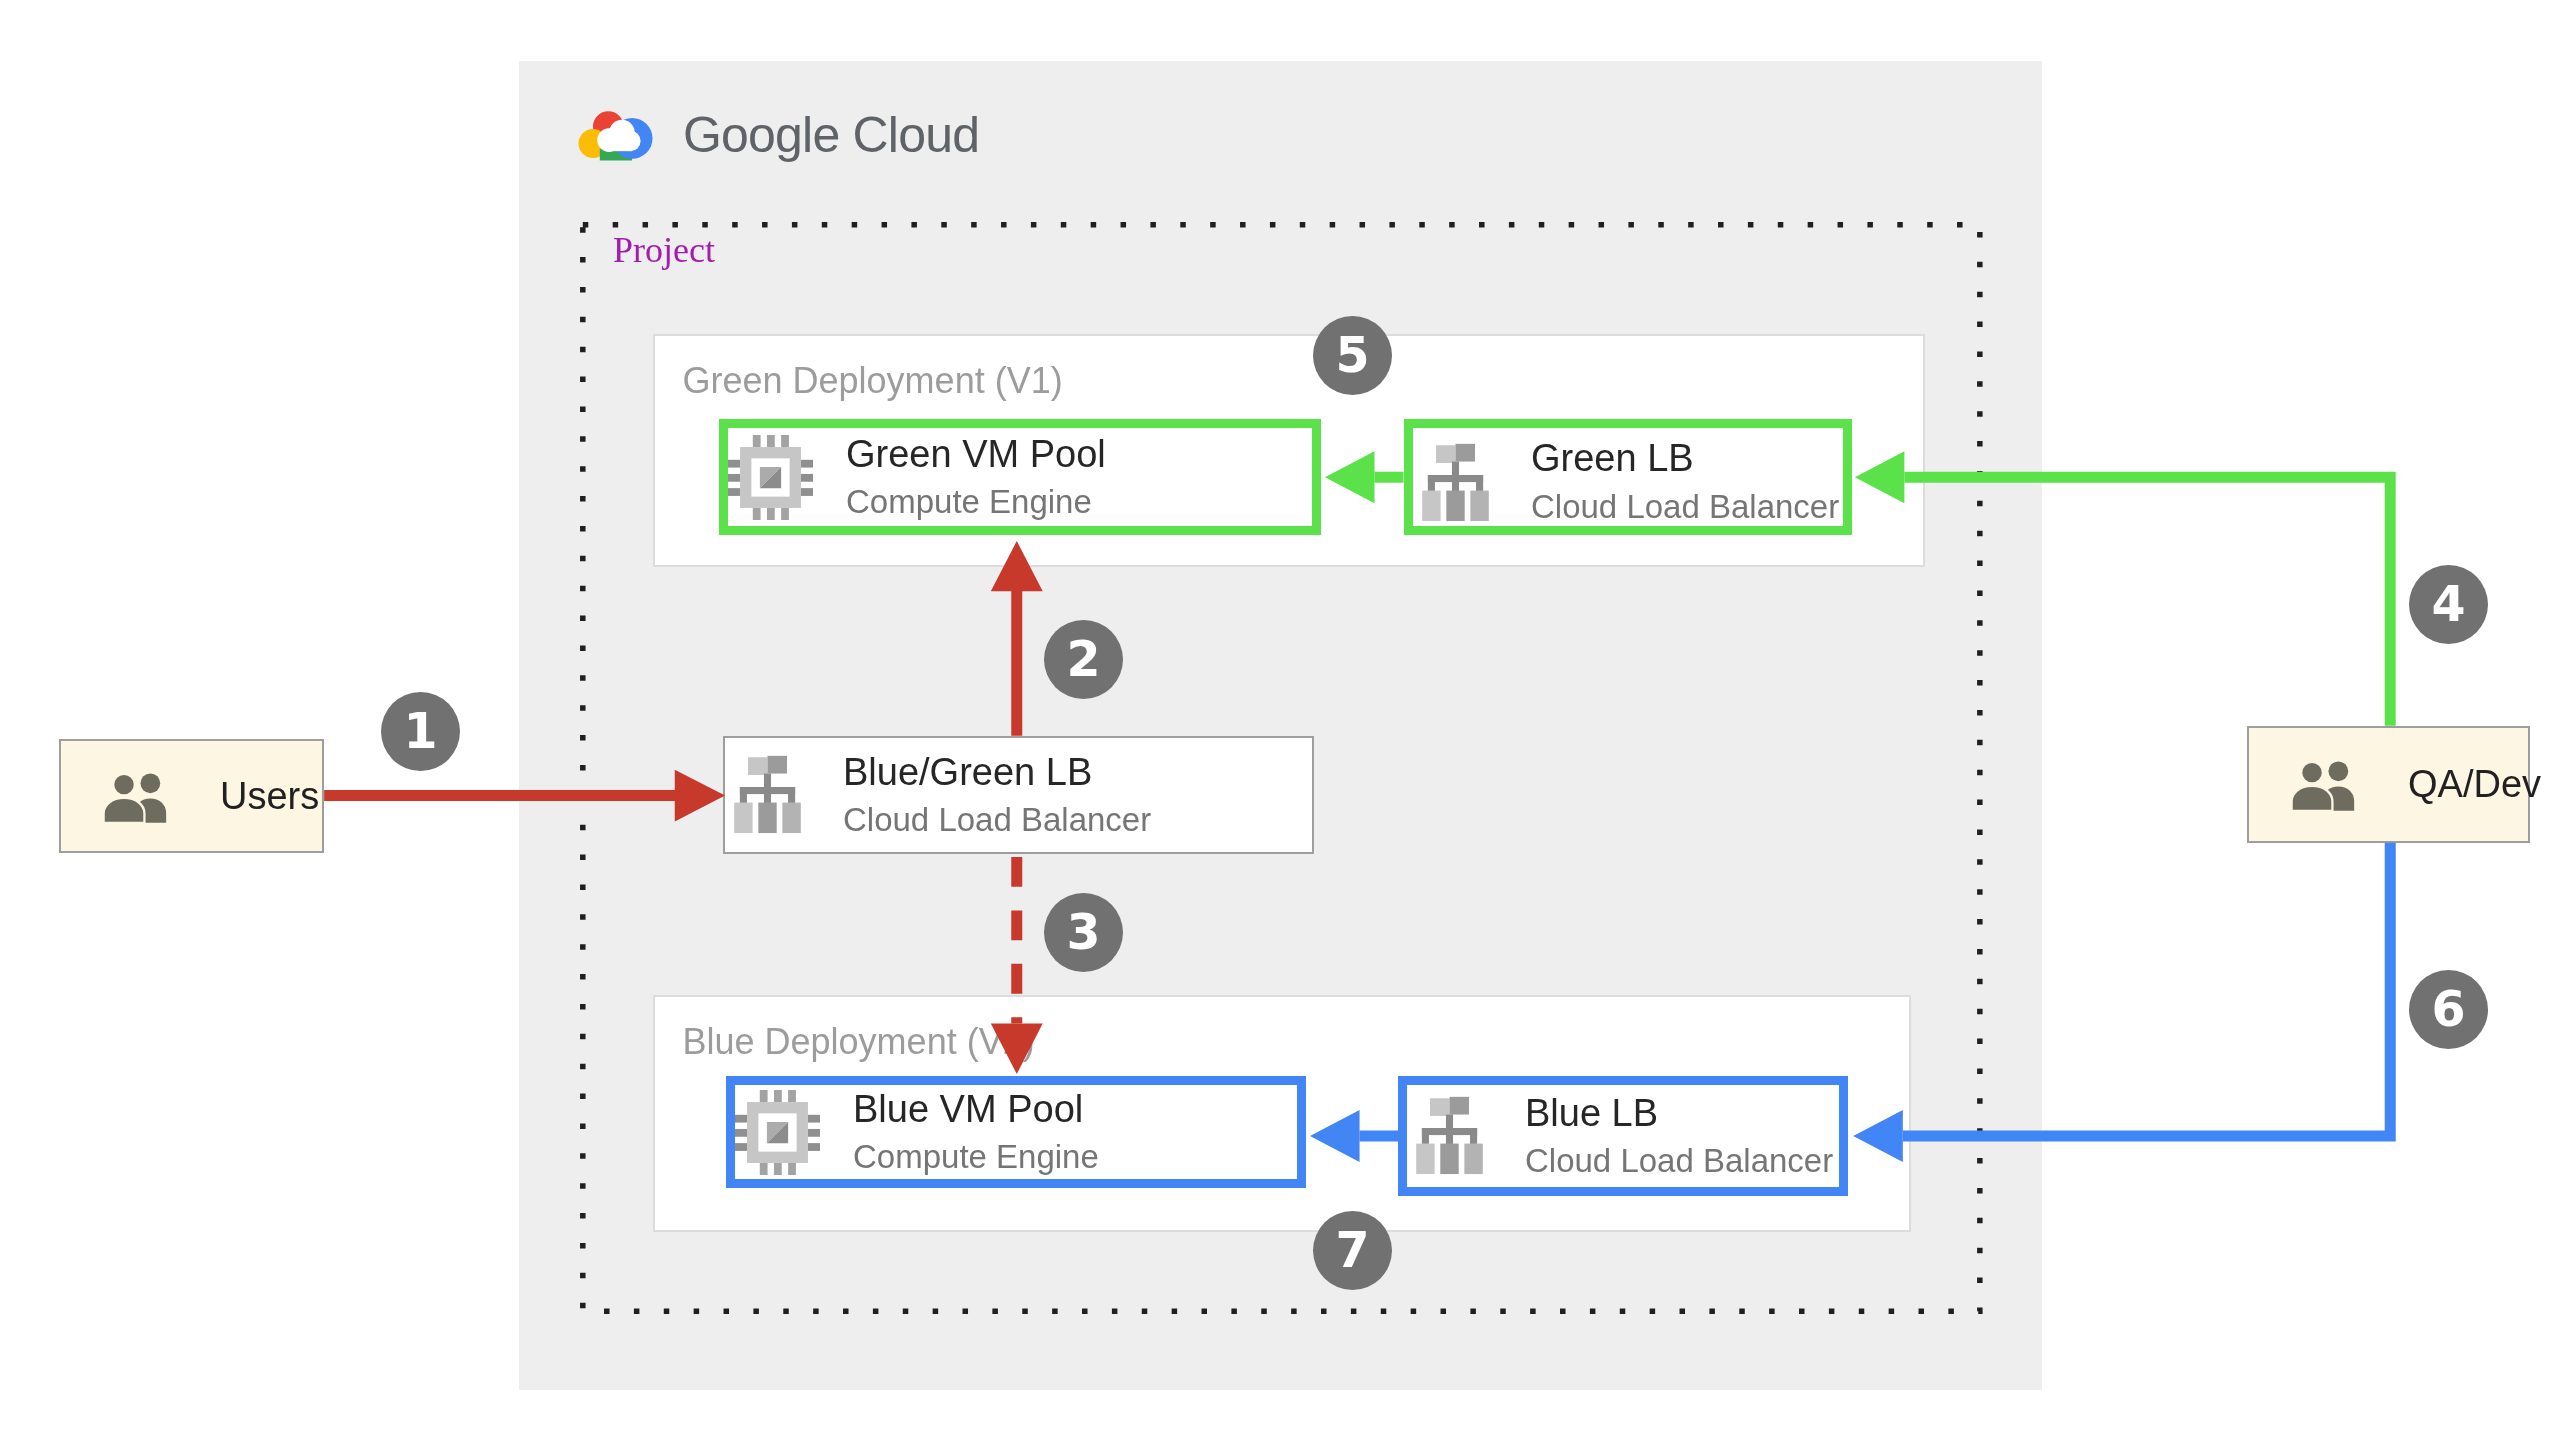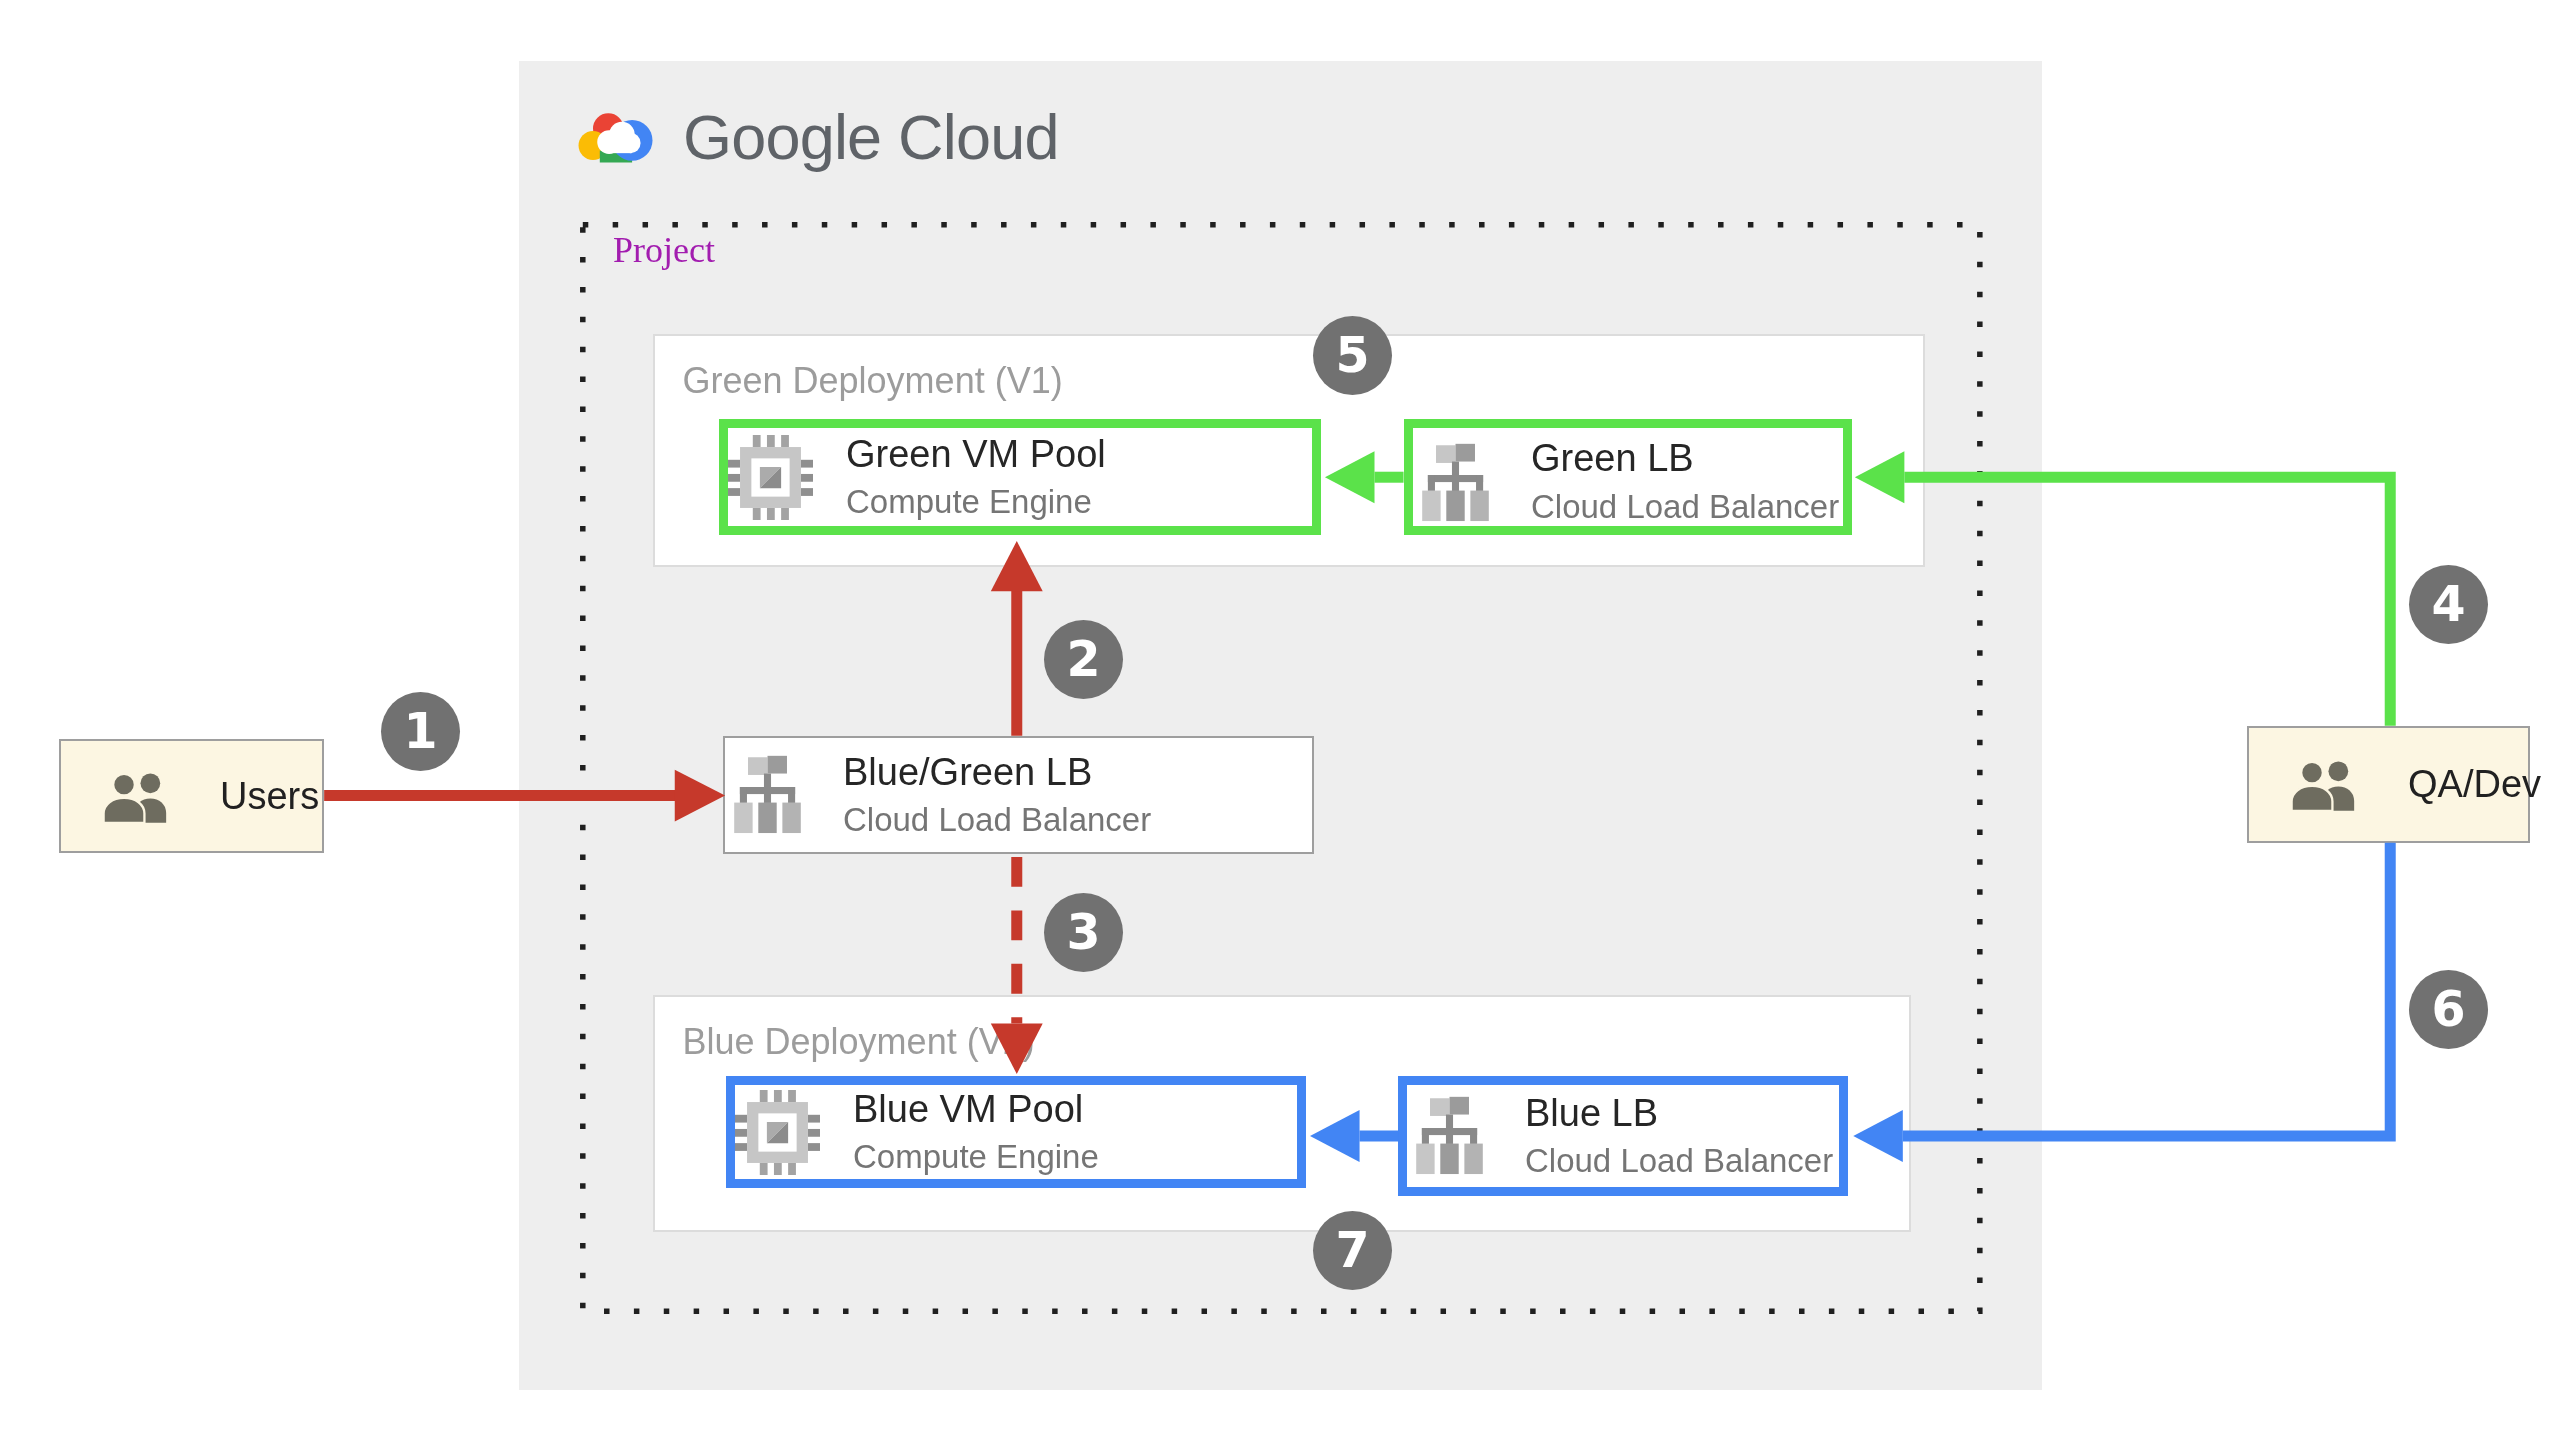--- a/index.html
+++ b/index.html
@@ -2,21 +2,21 @@
 <html style="font-size:12.6px"><head>
 <meta charset="utf-8">
 <style>
   html,body{margin:0;padding:0;background:#ffffff;}
   .canvas{
     position:relative;width:2576px;height:1434px;background:#ffffff;
     font-family:"Liberation Sans", sans-serif;overflow:hidden;
   }
   .panel{position:absolute;left:519px;top:61px;width:1523px;height:1329px;background:#EEEEEE;}
   .logo{position:absolute;left:576px;top:101px;display:flex;align-items:center;gap:22px;}
-  .logo-text{font-size:63px;color:#5F6368;font-weight:500;letter-spacing:-0.8px;}
+  .logo-text{font-size:50px;color:#5F6368;font-weight:500;letter-spacing:-0.8px;}
   .project-label{position:absolute;left:613px;top:229px;font-size:36px;color:#a21caf;font-family:Liberation Serif, serif;}
   .group{position:absolute;background:#ffffff;border:2.4px solid #DCDCDC;box-sizing:border-box;}
   .group-green{left:653px;top:334px;width:1272px;height:233px;}
   .group-blue{left:653px;top:995px;width:1258px;height:237px;}
   .group-label{position:absolute;left:27.5px;top:23.6px;font-size:36px;color:#9C9C9C;white-space:nowrap;}
   .node{position:absolute;background:#ffffff;box-sizing:border-box;display:flex;align-items:center;gap:33px;}
   .node-green{border:9.4px solid #5BE24A;}
   .node-blue{border:9.4px solid #4285F4;}
   .node-gray{border:2.4px solid #9E9E9E;}
   .n-green-vm{left:719px;top:419px;width:602px;height:116px;}

